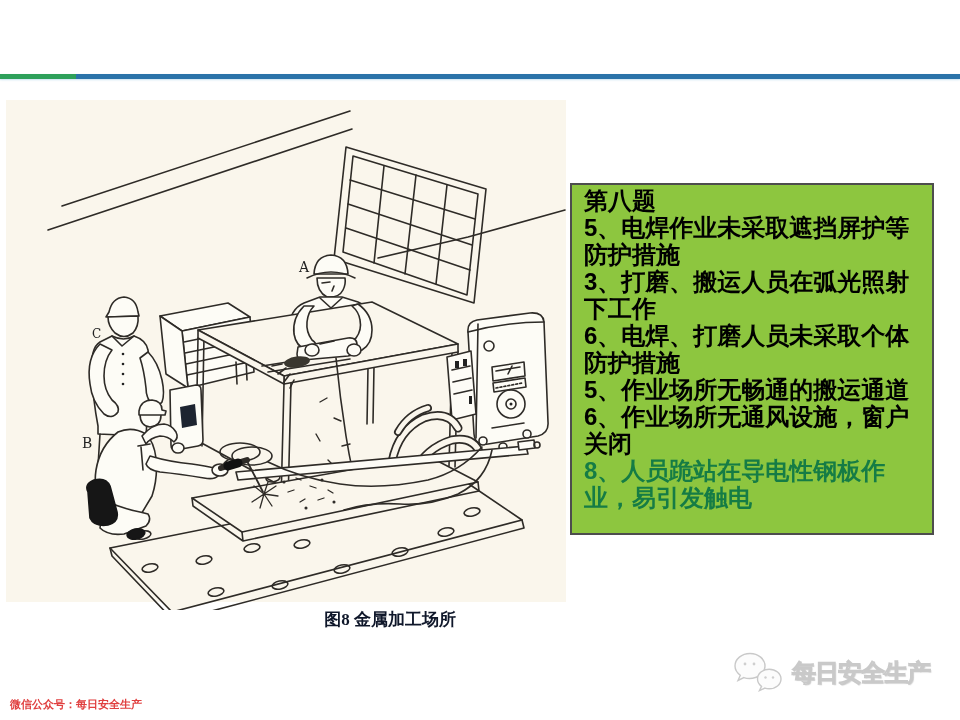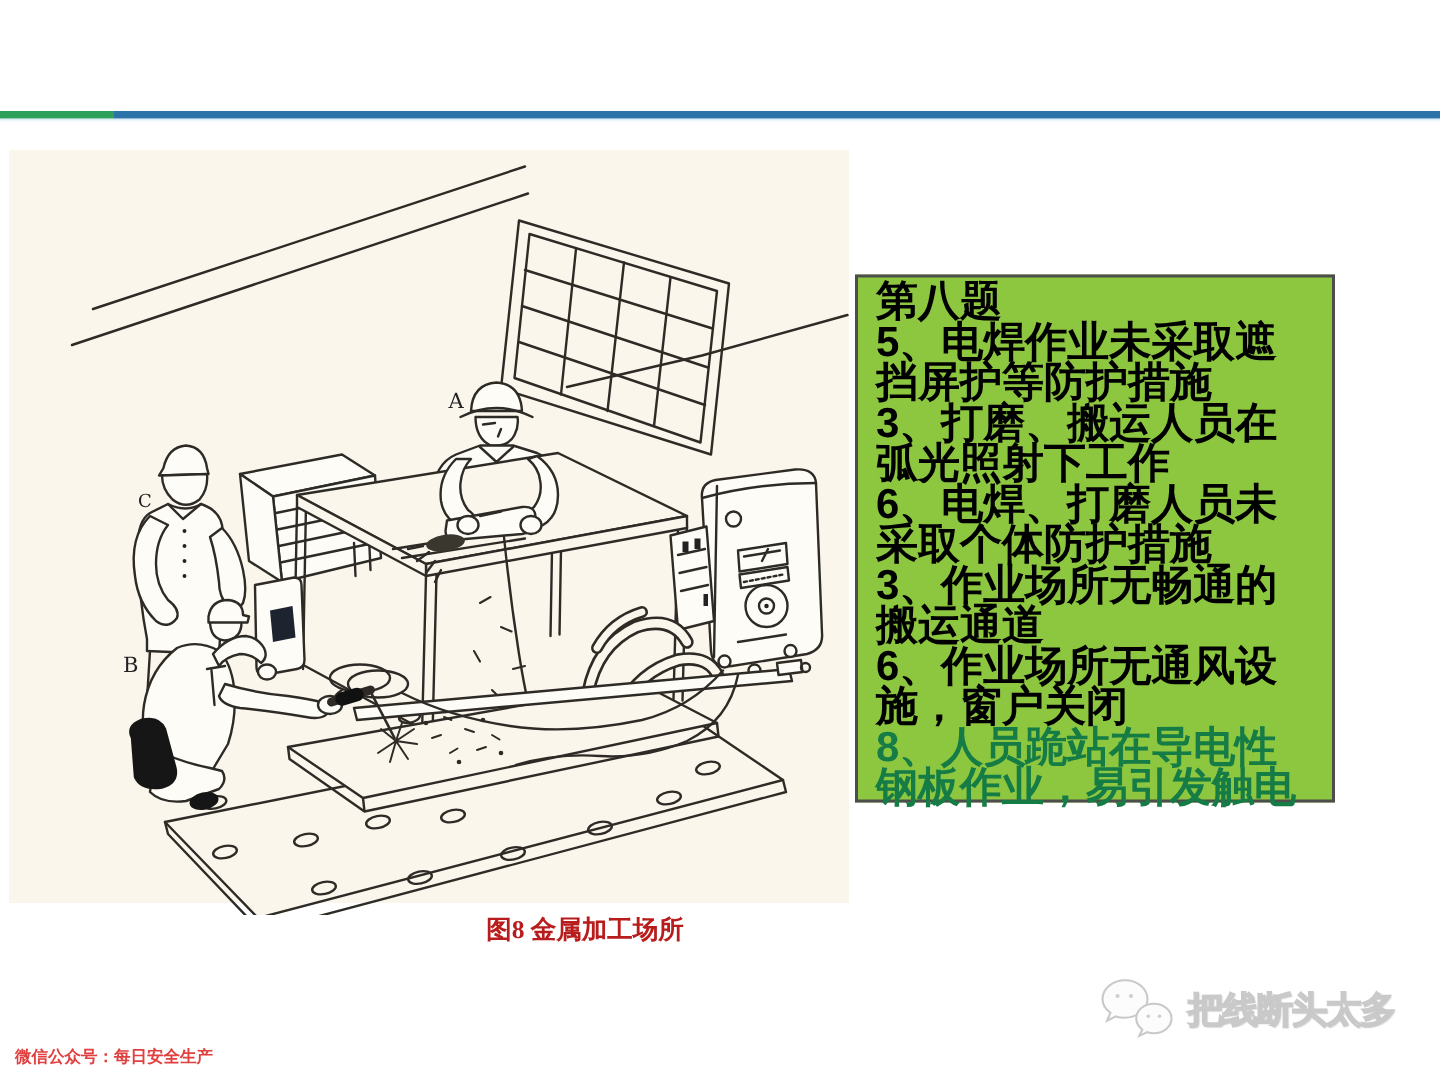--- a/index.html
+++ b/index.html
@@ -4,24 +4,24 @@
 <style>
   html,body{margin:0;padding:0;background:#fff;}
   .slide{position:relative;width:960px;height:720px;background:#ffffff;overflow:hidden;
          font-family:"Liberation Sans","DejaVu Sans",sans-serif;}
   .top-bar{position:absolute;left:0;top:74px;width:960px;height:5px;
            background:linear-gradient(to right,#2ea05a 0,#2ea05a 76px,#2b73a9 76px,#2b73a9 100%);
            box-shadow:0 1px 2px rgba(150,200,230,.5);}
   .illustration{position:absolute;left:0;top:96px;}
   .caption{position:absolute;left:205px;top:608px;width:370px;text-align:center;
            font-family:"Liberation Serif","DejaVu Serif",serif;font-weight:bold;
-           font-size:17px;color:#b91c1c;}
-  .panel{position:absolute;left:570px;top:183px;width:320px;height:352px;box-sizing:border-box;
+           font-size:17px;color:#0f172a;}
+  .panel{position:absolute;left:570px;top:183px;width:364px;height:352px;box-sizing:border-box;
          background:#8dc63f;border:2px solid #4d4d4d;padding:2px 12px;
-         font-weight:bold;font-size:28px;line-height:27px;color:#000;}
+         font-weight:bold;font-size:24px;line-height:27px;color:#000;}
   .panel .item{margin:0;}
   .panel .green{color:#157c45;}
   .footer{position:absolute;left:10px;top:697px;font-size:11px;font-weight:bold;color:#e04040;}
   .watermark{position:absolute;left:732px;top:650px;display:flex;align-items:center;gap:8px;}
   .watermark-text{font-size:24px;font-weight:bold;letter-spacing:-1px;color:#fdfdfd;
                   -webkit-text-stroke:1px #c9c9c9;text-shadow:1px 1px 1px #d8d8d8;}
 </style>
 </head>
 <body>
 
@@ -218,36 +218,36 @@
     </g>
   </svg>
 
   <div class="caption">图8 金属加工场所</div>
 
   <div class="panel">
     <div class="item">第八题</div>
     <div class="item">5、电焊作业未采取遮挡屏护等防护措施</div>
     <div class="item">3、打磨、搬运人员在弧光照射下工作</div>
     <div class="item">6、电焊、打磨人员未采取个体防护措施</div>
-    <div class="item">3、作业场所无畅通的搬运通道</div>
+    <div class="item">5、作业场所无畅通的搬运通道</div>
     <div class="item">6、作业场所无通风设施，窗户关闭</div>
     <div class="item green">8、人员跪站在导电性钢板作业，易引发触电</div>
   </div>
 
   <div class="footer">微信公众号：每日安全生产</div>
 
   <div class="watermark">
     <svg width="52" height="46" viewBox="0 0 52 46">
       <g fill="#fcfcfc" stroke="#c9c9c9" stroke-width="1.4">
         <path d="M33,16 C33,23 26,28.5 17.5,28.5 C15.5,28.5 13.6,28.2 11.9,27.6 L6,30.5 L8.3,25.2 C5.3,23 3,19.8 3,16 C3,9 9.7,3.5 18,3.5 C26.3,3.5 33,9 33,16 Z"></path>
         <path d="M49,29 C49,34.5 43.7,38.8 37.2,38.8 C35.7,38.8 34.2,38.6 32.9,38.1 L27.5,40.6 L29.5,36.4 C27.2,34.6 25.5,32 25.5,29 C25.5,23.5 30.7,19.2 37.2,19.2 C43.7,19.2 49,23.5 49,29 Z"></path>
       </g>
       <g fill="#cfcfcf">
         <circle cx="13" cy="14" r="1.4"></circle>
           <circle cx="22" cy="14" r="1.4"></circle>
         <circle cx="33.5" cy="27.5" r="1.2"></circle>
           <circle cx="41" cy="27.5" r="1.2"></circle>
       </g>
     </svg>
-    <span class="watermark-text">把线断头太多</span>
+    <span class="watermark-text">每日安全生产</span>
   </div>
 
 </div>
 
 </body></html>

